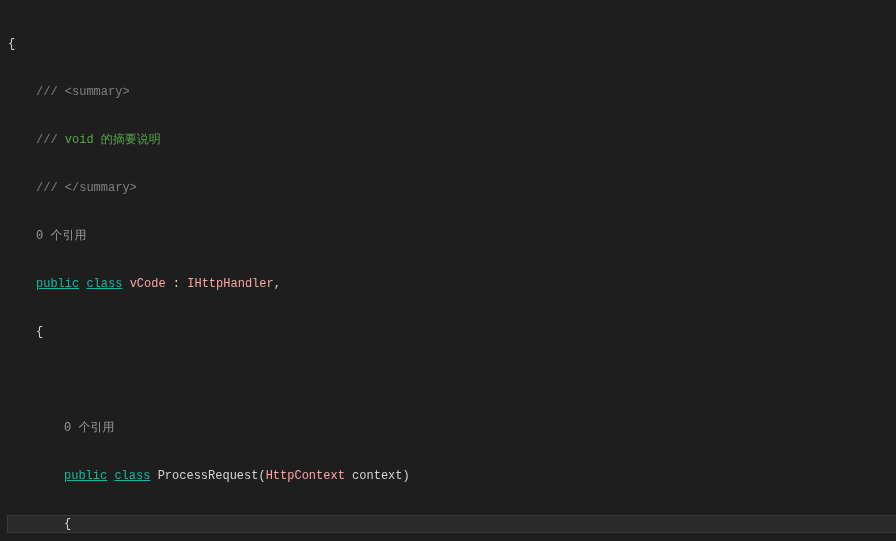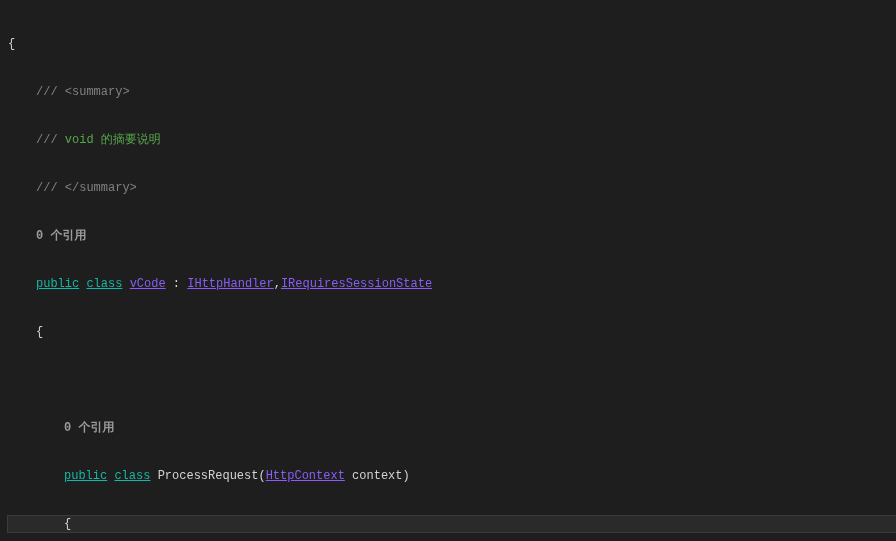--- a/index.html
+++ b/index.html
@@ -25,38 +25,38 @@
       height: 16px;
       display: flex;
       align-items: center;
     }
     .line.highlighted {
       background: #2a2a2a;
       outline: 1px solid #3a3a3a;
     }
     .c-white { color: #d4d4d4; }
     .c-gray { color: #808080; }
-    .c-grayblue { color: #9b9b9b; font-weight: bold; }
+    .c-grayblue { color: #9b9b9b; }
     .c-green { color: #57a64a; }
     .c-keyword { color: #14b8a6; text-decoration: underline; }
-    .c-type { color: #8b5cf6; text-decoration: underline; }
+    .c-type { color: #fca5a5; }
     .indent { display: inline-block; }
     .i1 { width: 28px; }
     .i2 { width: 56px; }
   </style>
 </head>
 <body>
 
 <div class="editor">
   <div class="line"><span class="c-white">{</span></div>
   <div class="line"><span class="indent i1"></span><span class="c-gray">/// </span><span class="c-gray">&lt;summary&gt;</span></div>
   <div class="line"><span class="indent i1"></span><span class="c-gray">///</span><span class="c-green"> void 的摘要说明</span></div>
   <div class="line"><span class="indent i1"></span><span class="c-gray">/// </span><span class="c-gray">&lt;/summary&gt;</span></div>
   <div class="line"><span class="indent i1"></span><span class="c-grayblue">0 个引用</span></div>
-  <div class="line"><span class="indent i1"></span><span class="c-keyword">public</span><span> </span><span class="c-keyword">class</span><span> </span><span class="c-type">vCode</span><span class="c-white"> : </span><span class="c-type">IHttpHandler</span><span class="c-white">,</span><span class="c-type">IRequiresSessionState</span></div>
+  <div class="line"><span class="indent i1"></span><span class="c-keyword">public</span><span> </span><span class="c-keyword">class</span><span> </span><span class="c-type">vCode</span><span class="c-white"> : </span><span class="c-type">IHttpHandler</span><span class="c-white">,</span></div>
   <div class="line"><span class="indent i1"></span><span class="c-white">{</span></div>
   <div class="line"></div>
   <div class="line"><span class="indent i2"></span><span class="c-grayblue">0 个引用</span></div>
   <div class="line"><span class="indent i2"></span><span class="c-keyword">public</span><span> </span><span class="c-keyword">class</span><span class="c-white"> ProcessRequest(</span><span class="c-type">HttpContext</span><span class="c-white"> context)</span></div>
   <div class="line highlighted"><span class="indent i2"></span><span class="c-white">{</span></div>
   
   
   
   
   

